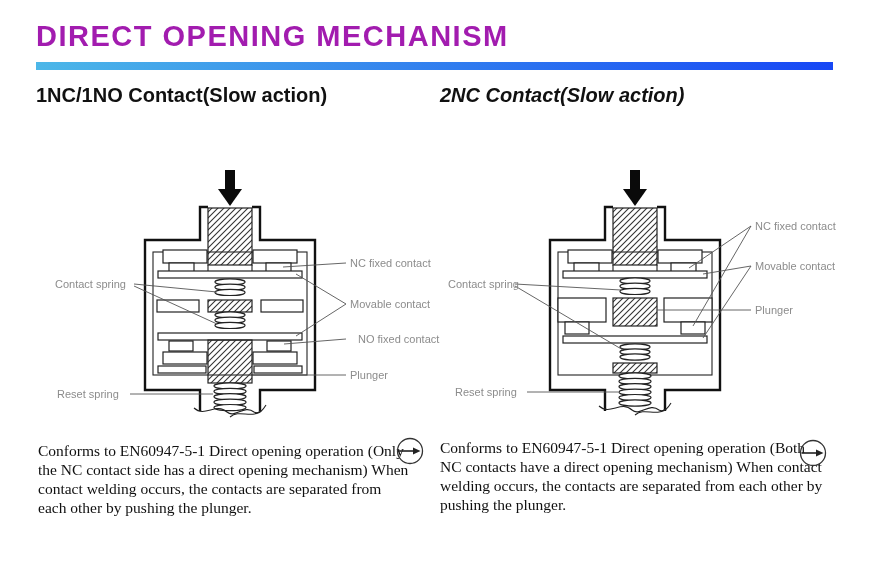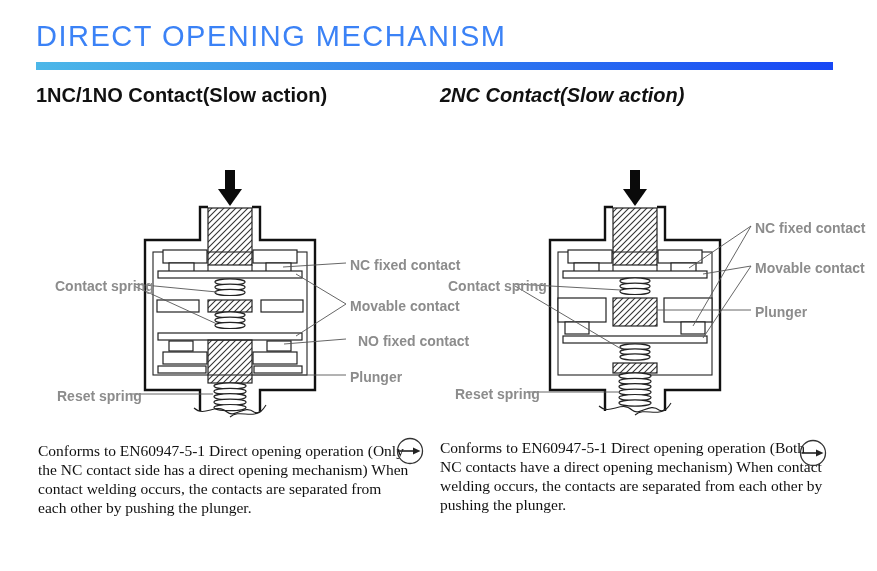--- a/index.html
+++ b/index.html
@@ -1,28 +1,28 @@
 <!DOCTYPE html>
 <html><head>
 <meta charset="utf-8">
 <style>
   html,body{margin:0;padding:0;background:#fff;}
   #page{position:relative;width:877px;height:571px;background:#ffffff;overflow:hidden;
         font-family:"Liberation Sans",sans-serif;}
-  .title{position:absolute;left:36px;top:20px;font-size:29px;font-weight:400;
-         letter-spacing:1.5px;color:#3b82f6;white-space:nowrap;}
+  .title{position:absolute;left:36px;top:20px;font-size:29px;font-weight:700;
+         letter-spacing:1.5px;color:#a21caf;white-space:nowrap;}
   .rule{position:absolute;left:36px;top:62px;width:797px;height:8px;
         background:linear-gradient(to right,#4cb7e8,#1747f5);}
   .subhead{position:absolute;top:84px;font-size:20px;font-weight:700;color:#111;white-space:nowrap;}
   #subhead-left{left:36px;} #subhead-right{left:440px;font-style:italic;}
   .diagram{position:absolute;top:150px;width:440px;height:290px;}
   #diagram-left{left:30px;} #diagram-right{left:435px;}
   .diagram svg{position:absolute;left:0;top:0;}
-  .dlabel{position:absolute;font-size:14px;color:#8c8c8c;white-space:nowrap;
-          font-family:"Liberation Sans",sans-serif;font-weight:bold;}
+  .dlabel{position:absolute;font-size:11px;color:#8c8c8c;white-space:nowrap;
+          font-family:"Liberation Sans",sans-serif;}
   .box{fill:#ffffff;stroke:#222;stroke-width:1.2;}
   .hatchL{fill:url(#hpL);stroke:#222;stroke-width:1.2;}
   .hatchR{fill:url(#hpR);stroke:#222;stroke-width:1.2;}
   .thick{fill:none;stroke:#111;stroke-width:2.4;}
   .thin{fill:none;stroke:#222;stroke-width:1.1;}
   .lead{stroke:#555;stroke-width:0.9;fill:none;}
   .desc{position:absolute;font-family:"Liberation Serif",serif;font-size:15.5px;
         line-height:19px;color:#101010;}
   #desc-left{left:38px;top:441px;width:372px;}
   #desc-right{left:440px;top:438px;width:388px;}

